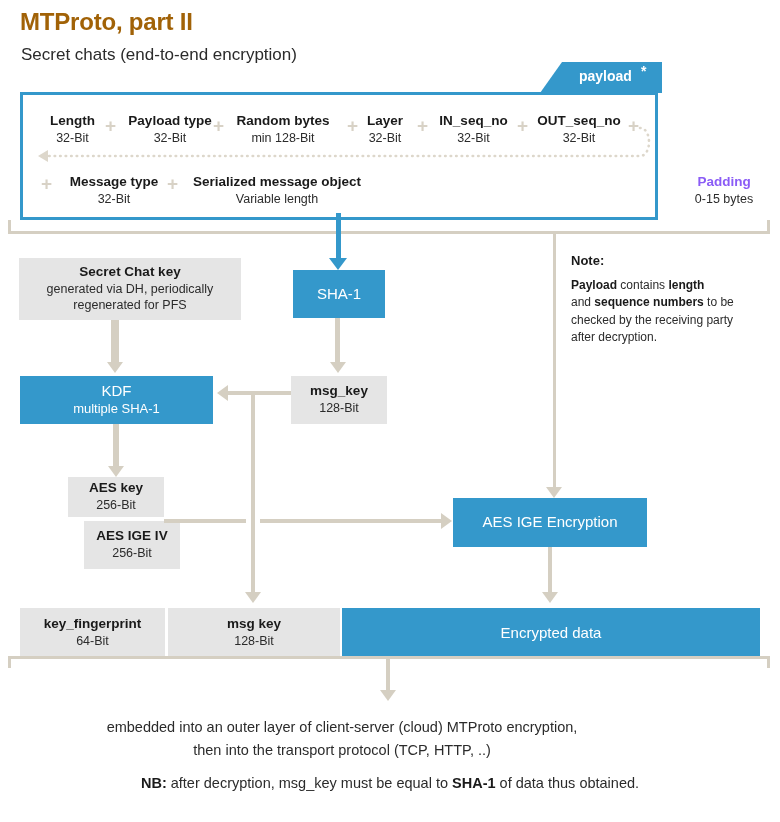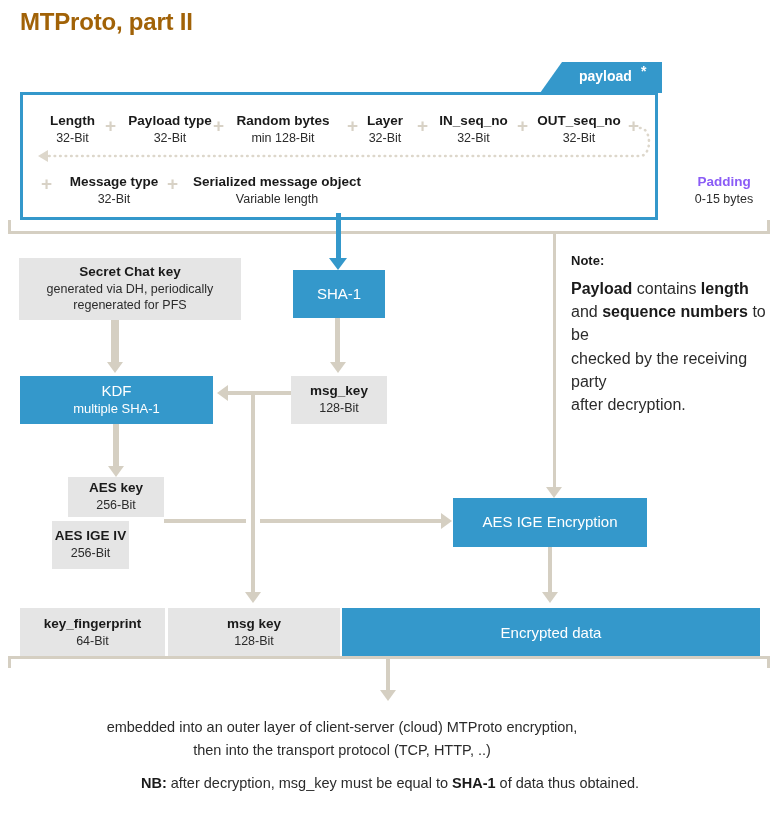--- a/index.html
+++ b/index.html
@@ -77,40 +77,41 @@
   .box.beige{background:#e5e5e5;}
   .box.blue{background:#3498cb;}
   .box .l1{font-size:13.5px;font-weight:bold;color:#1a1a1a;line-height:1.25;}
   .box .l2{font-size:12.5px;font-weight:normal;color:#2b2b2b;line-height:1.3;}
   .box.blue .l1{color:#ffffff;font-weight:normal;font-size:15px;}
   .box.blue .l2{color:#ffffff;font-size:13px;}
 
   
   .note{position:absolute;left:571px;top:253px;width:200px;}
   .note .nt-h{font-size:13px;font-weight:bold;color:#1a1a1a;margin-bottom:9px;}
-  .note .nt-b{font-size:16px;color:#2b2b2b;line-height:1.45;}
+  .note .nt-b{font-size:12px;color:#2b2b2b;line-height:1.45;}
   .note .nt-b b{font-weight:bold;color:#1a1a1a;}
 
   
   .foot1{
     position:absolute;left:0;top:716px;width:684px;text-align:center;
     font-size:14.5px;color:#2b2b2b;line-height:1.6;
   }
   .foot2{
     position:absolute;left:0;top:775px;width:780px;text-align:center;
     font-size:14.5px;color:#2b2b2b;
   }
   .foot2 b{font-weight:bold;color:#1a1a1a;}
 </style>
 </head>
 <body>
 
 <div id="root">
 
   <div class="title">MTProto, part II</div>
+  <div class="subtitle">Secret chats (end-to-end encryption)</div>
 
   <div class="payload-tab"></div>
   <div class="payload-tab-label" style="left:579px;top:68px;">payload</div>
   <div class="payload-tab-star" style="left:641px;top:63px;">*</div>
 
   <div class="payload-box"></div>
 
   <div class="fld" style="left:30px;top:113px;width:85px;">
     <div class="name">Length</div>
     <div class="bits">32-Bit</div>
@@ -209,21 +210,21 @@
   <div class="ln" style="left:251px;top:391px;width:4px;height:204px;"></div>
   <div class="arw arw-down" style="left:245px;top:592px;"></div>
 
   <div class="ln" style="left:113px;top:424px;width:6px;height:44px;"></div>
   <div class="arw arw-down" style="left:108px;top:466px;"></div>
 
   <div class="box beige" style="left:68px;top:477px;width:96px;height:40px;">
     <div class="l1">AES key</div>
     <div class="l2">256-Bit</div>
   </div>
-  <div class="box beige" style="left:52px;top:521px;width:77px;height:48px;">
+  <div class="box beige" style="left:84px;top:521px;width:96px;height:48px;">
     <div class="l1">AES IGE IV</div>
     <div class="l2">256-Bit</div>
   </div>
 
   <div class="ln" style="left:164px;top:519px;width:82px;height:4px;"></div>
   <div class="ln" style="left:260px;top:519px;width:182px;height:4px;"></div>
   <div class="arw arw-right" style="left:441px;top:513px;"></div>
 
   <div class="box blue" style="left:453px;top:498px;width:194px;height:49px;">
     <div class="l1">AES IGE Encryption</div>

